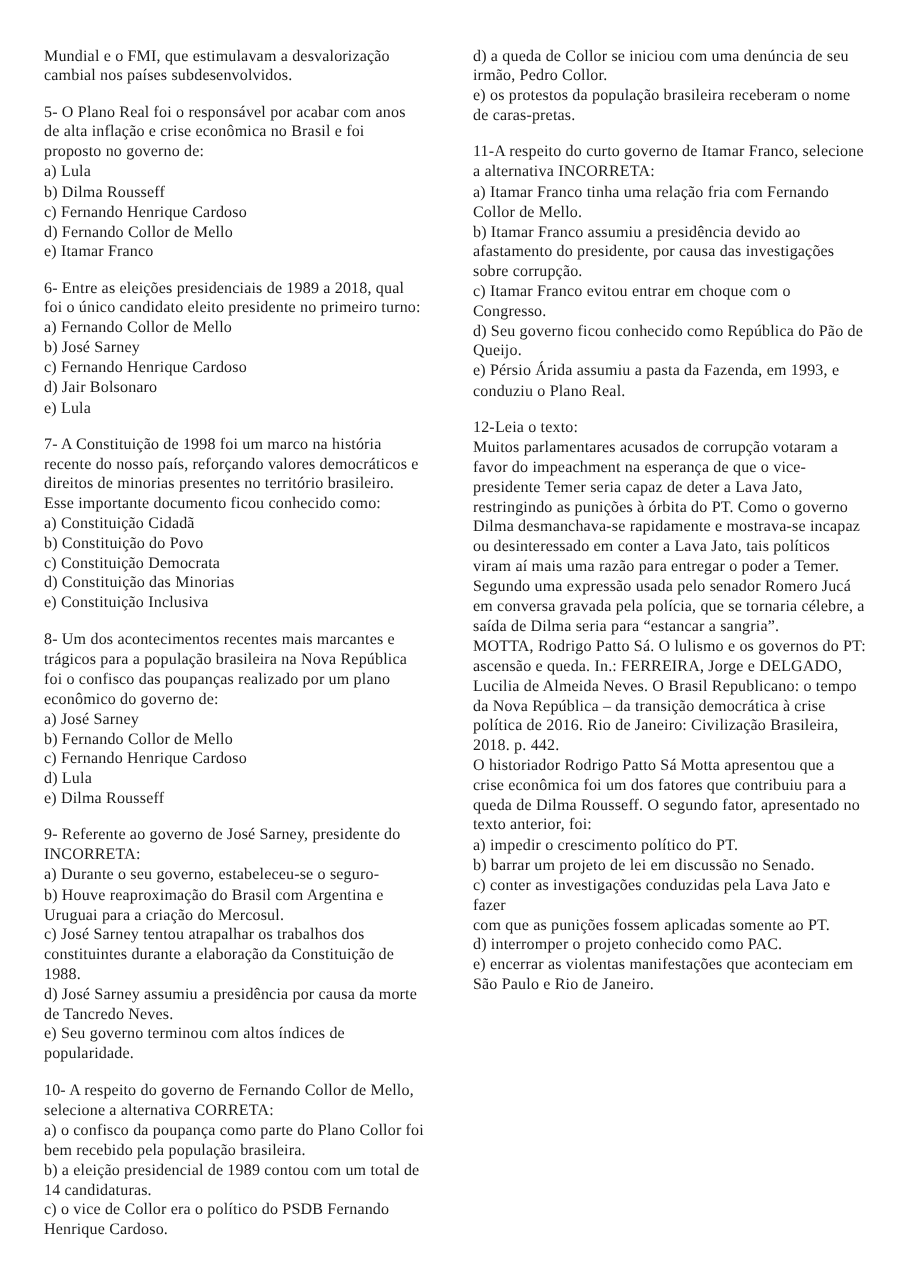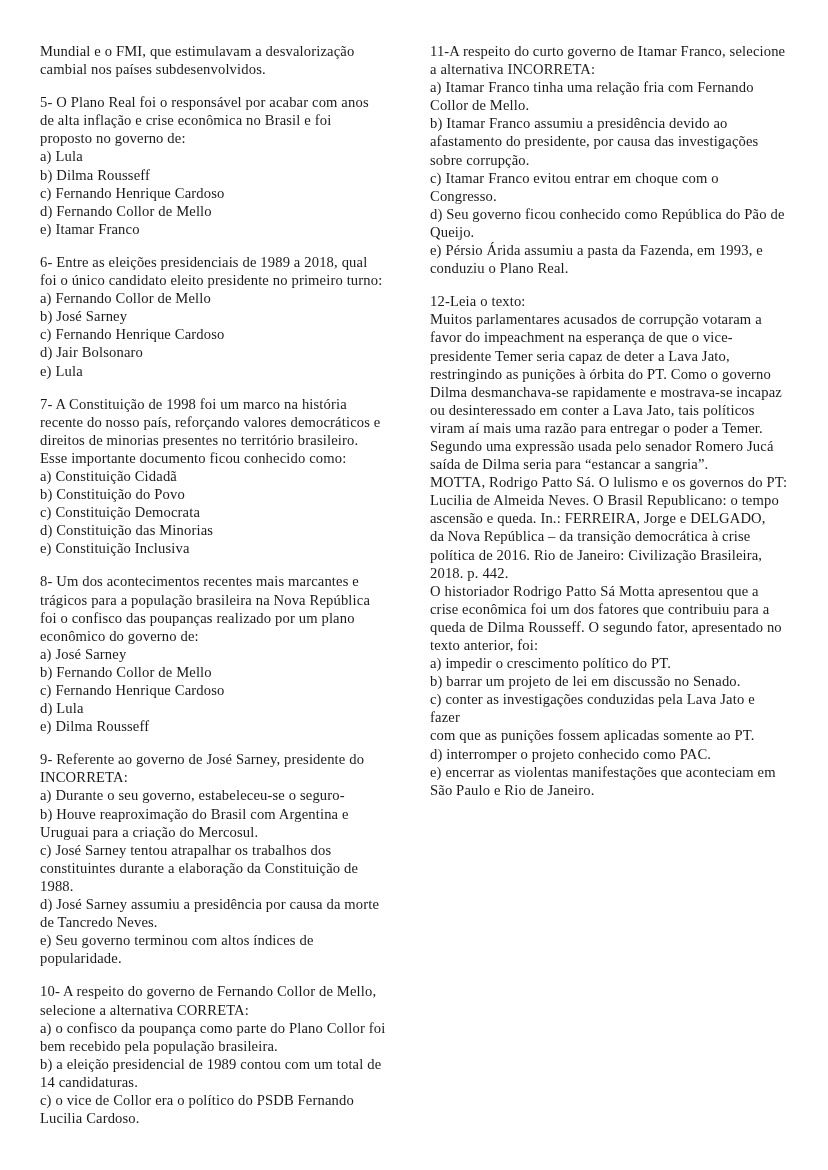--- a/index.html
+++ b/index.html
@@ -118,27 +118,33 @@
       </div>
 
       <div class="block">
         <div class="line">10- A respeito do governo de Fernando Collor de Mello,</div>
         <div class="line">selecione a alternativa CORRETA:</div>
         <div class="line">a) o confisco da poupança como parte do Plano Collor foi</div>
         <div class="line">bem recebido pela população brasileira.</div>
         <div class="line">b) a eleição presidencial de 1989 contou com um total de</div>
         <div class="line">14 candidaturas.</div>
         <div class="line">c) o vice de Collor era o político do PSDB Fernando</div>
-        <div class="line">Lucilia Cardoso.</div>
+        <div class="line">Henrique Cardoso.</div>
       </div>
 
     </div>
 
     <div class="column">
 
+      <div class="block">
+        <div class="line">d) a queda de Collor se iniciou com uma denúncia de seu</div>
+        <div class="line">irmão, Pedro Collor.</div>
+        <div class="line">e) os protestos da população brasileira receberam o nome</div>
+        <div class="line">de caras-pretas.</div>
+      </div>
 
       <div class="block">
         <div class="line">11-A respeito do curto governo de Itamar Franco, selecione</div>
         <div class="line">a alternativa INCORRETA:</div>
         <div class="line">a) Itamar Franco tinha uma relação fria com Fernando</div>
         <div class="line">Collor de Mello.</div>
         <div class="line">b) Itamar Franco assumiu a presidência devido ao</div>
         <div class="line">afastamento do presidente, por causa das investigações</div>
         <div class="line">sobre corrupção.</div>
         <div class="line">c) Itamar Franco evitou entrar em choque com o Congresso.</div>
@@ -151,24 +157,25 @@
       <div class="block">
         <div class="line">12-Leia o texto:</div>
         <div class="line">Muitos parlamentares acusados de corrupção votaram a</div>
         <div class="line">favor do impeachment na esperança de que o vice-</div>
         <div class="line">presidente Temer seria capaz de deter a Lava Jato,</div>
         <div class="line">restringindo as punições à órbita do PT. Como o governo</div>
         <div class="line">Dilma desmanchava-se rapidamente e mostrava-se incapaz</div>
         <div class="line">ou desinteressado em conter a Lava Jato, tais políticos</div>
         <div class="line">viram aí mais uma razão para entregar o poder a Temer.</div>
         <div class="line">Segundo uma expressão usada pelo senador Romero Jucá</div>
+        <div class="line">em conversa gravada pela polícia, que se tornaria célebre, a</div>
         <div class="line">saída de Dilma seria para “estancar a sangria”.</div>
         <div class="line">MOTTA, Rodrigo Patto Sá. O lulismo e os governos do PT:</div>
+        <div class="line">ascensão e queda. In.: FERREIRA, Jorge e DELGADO,</div>
         <div class="line">Lucilia de Almeida Neves. O Brasil Republicano: o tempo</div>
-        <div class="line">ascensão e queda. In.: FERREIRA, Jorge e DELGADO,</div>
         <div class="line">da Nova República – da transição democrática à crise</div>
         <div class="line">política de 2016. Rio de Janeiro: Civilização Brasileira,</div>
         <div class="line">2018. p. 442.</div>
         <div class="line">O historiador Rodrigo Patto Sá Motta apresentou que a</div>
         <div class="line">crise econômica foi um dos fatores que contribuiu para a</div>
         <div class="line">queda de Dilma Rousseff. O segundo fator, apresentado no</div>
         <div class="line">texto anterior, foi:</div>
         <div class="line">a) impedir o crescimento político do PT.</div>
         <div class="line">b) barrar um projeto de lei em discussão no Senado.</div>
         <div class="line">c) conter as investigações conduzidas pela Lava Jato e fazer</div>

